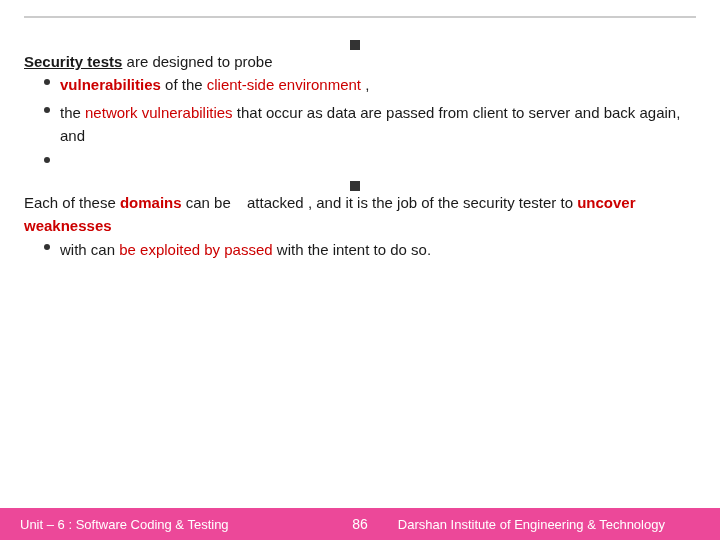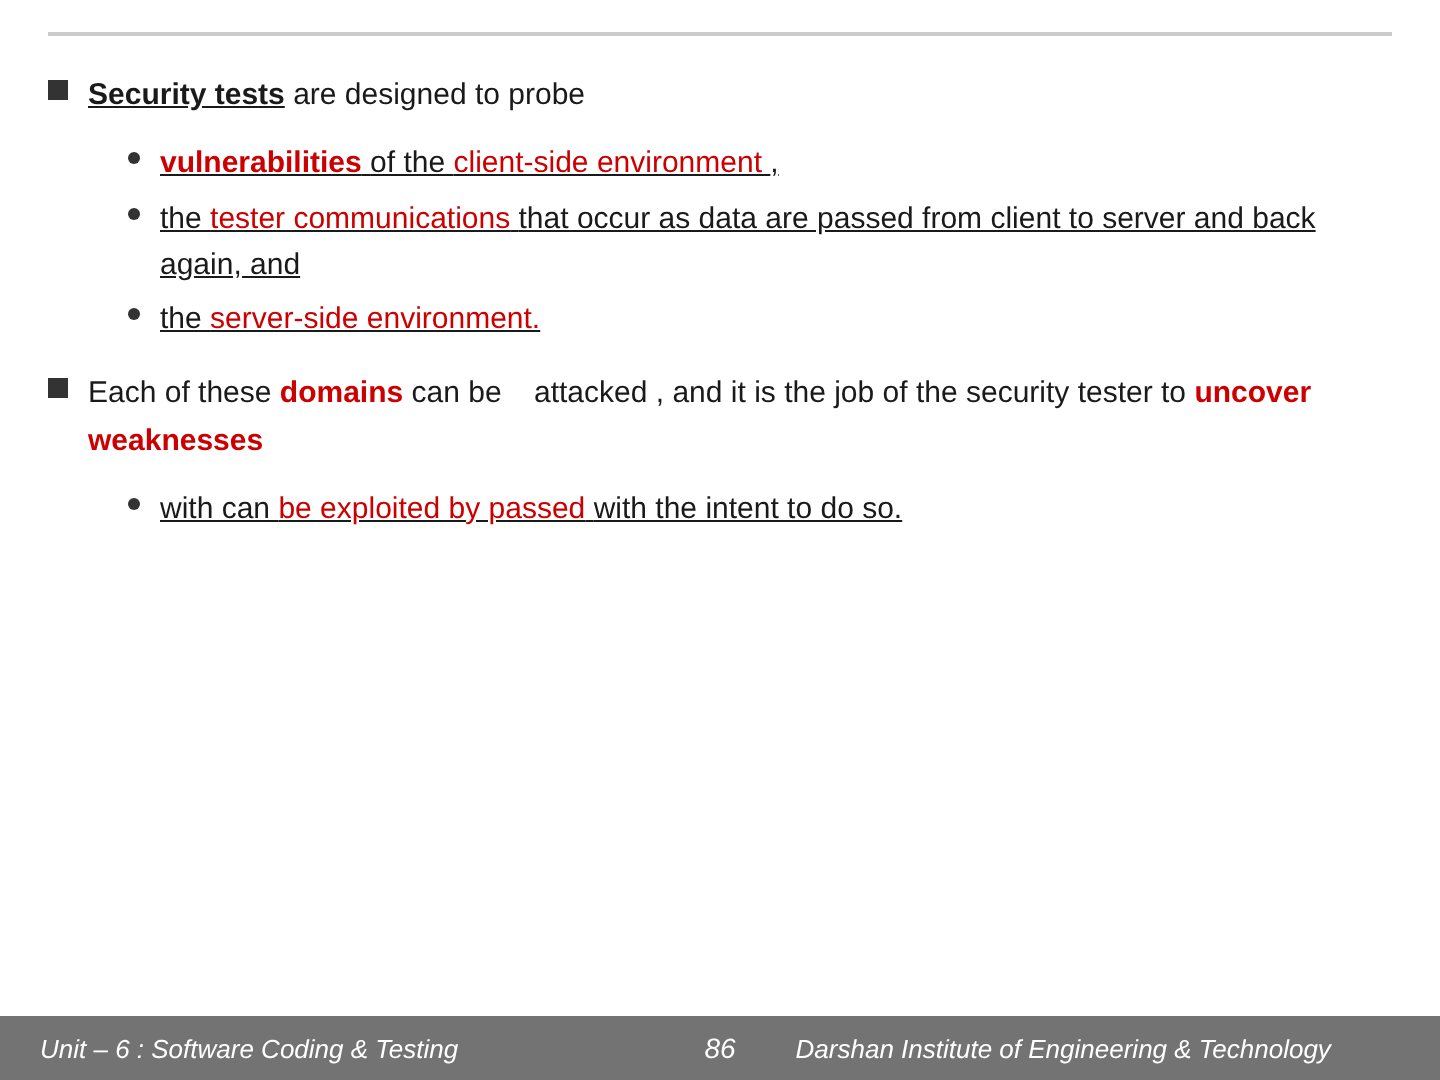--- a/index.html
+++ b/index.html
@@ -39,41 +39,41 @@
       margin-bottom: 18px;
     }
 
     .content-list {
       list-style: none;
       padding: 0;
     }
 
     .content-list > li {
       display: flex;
-      align-items: flex-start;
+      align-items: center;
       margin-bottom: 10px;
       line-height: 1.55;
+      flex-direction: column;
     }
 
     .bullet-square {
       display: inline-block;
       width: 10px;
       height: 10px;
       background: #333333;
       margin-top: 4px;
       margin-right: 10px;
       flex-shrink: 0;
     }
 
     .sub-list {
       list-style: none;
       padding: 0;
-      margin-top: 11px;
+      margin-top: 0;
       margin-left: 20px;
-      text-decoration: underline;
     }
 
     .sub-list li {
       display: flex;
       align-items: flex-start;
       margin-bottom: 4px;
       line-height: 1.55;
     }
 
     .sub-bullet {
@@ -104,28 +104,27 @@
     .bold {
       font-weight: normal;
       margin-left: 12px;
     }
 
     .item-text {
       flex: 1;
     }
 
     .footer {
-      background: #737373;
+      background: #ec4899;
       color: #ffffff;
       padding: 8px 20px;
       display: flex;
       align-items: center;
       justify-content: space-between;
       font-size: 13px;
-      font-style: italic;
     }
 
     .footer-left {
       flex: 1;
     }
 
     .footer-center {
       flex: 0 0 auto;
       padding: 0 30px;
       font-size: 14px;
@@ -157,30 +156,26 @@
               <span class="red-bold">vulnerabilities</span>
               <span> of the </span>
               <span class="red-text">client-side environment</span>
               <span>,</span>
             </span>
           </li>
           <li>
             <span class="sub-bullet"></span>
             <span>
               <span>the </span>
-              <span class="red-text">tester communications</span>
+              <span class="red-text">network vulnerabilities</span>
               <span> that occur as data are passed from client to server and back again, and</span>
             </span>
           </li>
           <li>
             <span class="sub-bullet"></span>
-            <span>
-              <span>the </span>
-              <span class="red-text">server-side environment.</span>
-            </span>
           </li>
         </ul>
       </div>
     </li>
 
     <li>
       <span class="bullet-square"></span>
       <div class="item-text">
         <span>
           <span>Each of these </span>

